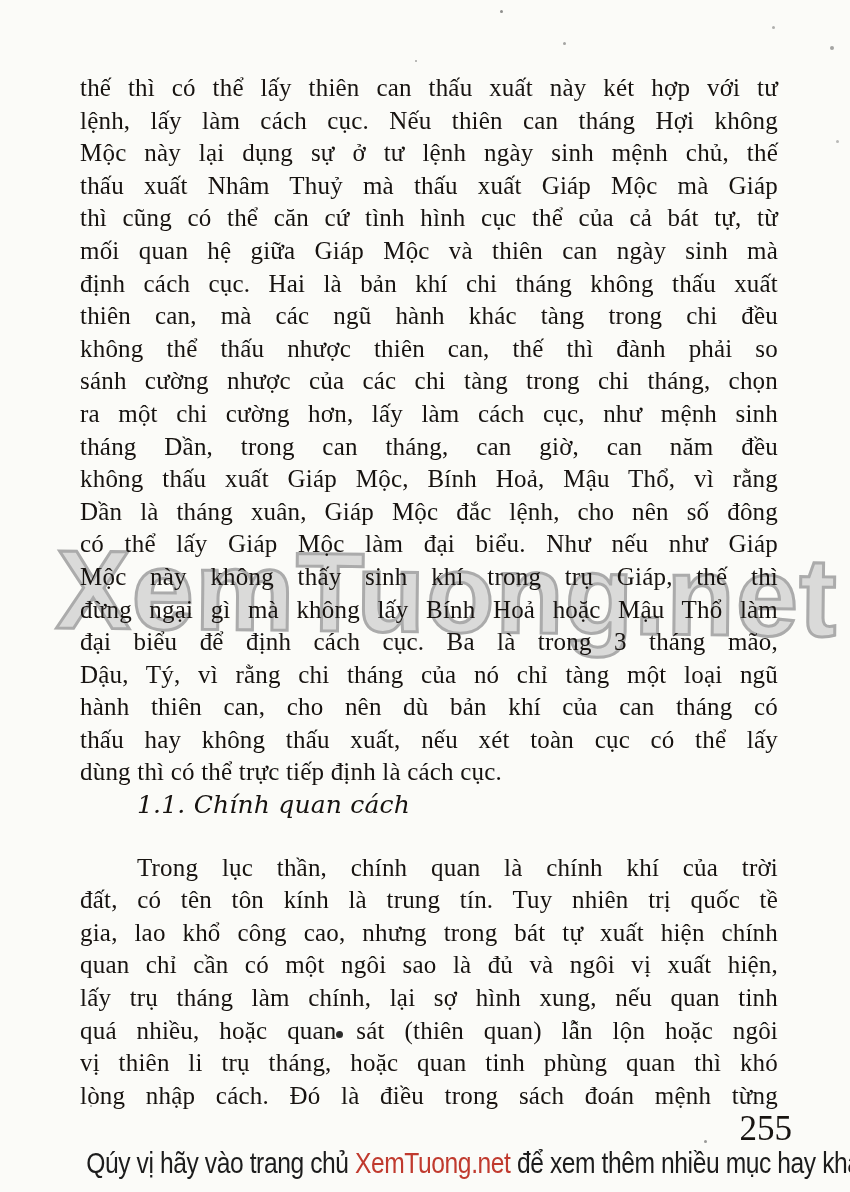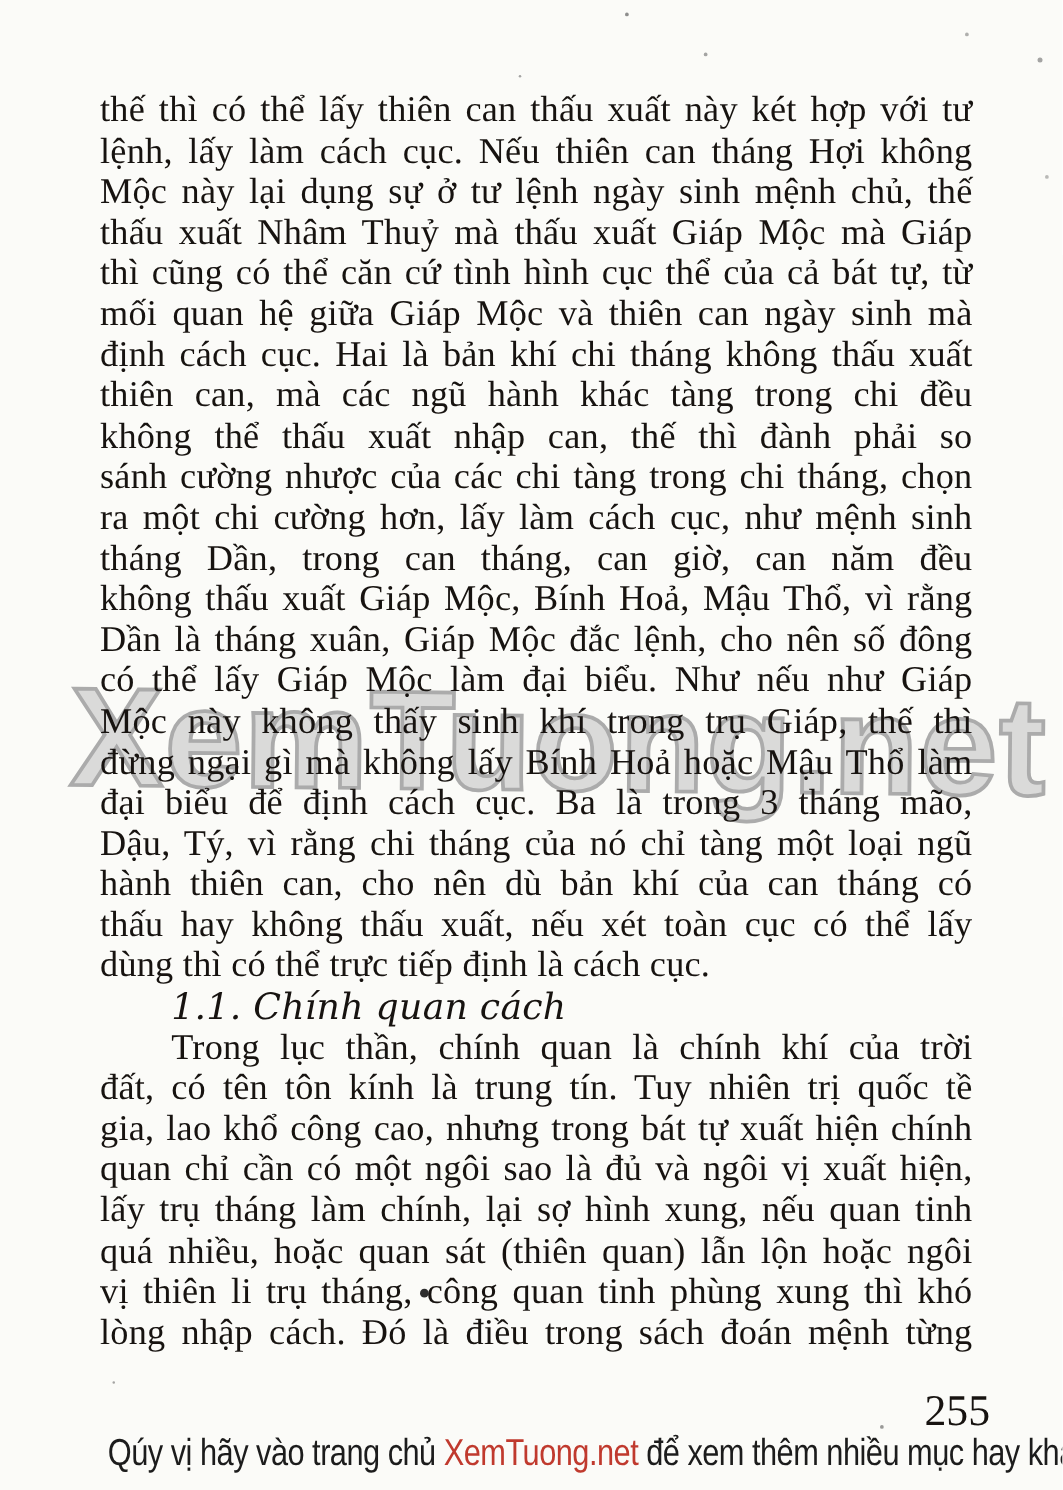--- a/index.html
+++ b/index.html
@@ -7,31 +7,31 @@
     position:relative;
     width:850px;height:1192px;
     background:var(--paper,#fbfbf8);
     overflow:hidden;
     font-family:"Liberation Serif", serif;
     color:var(--ink,#171310);
   }
   
   .text-block{
     position:absolute;left:80px;top:72px;width:698px;
-    font-size:29px;line-height:32.6px;
+    font-size:25px;line-height:32.6px;
     letter-spacing:.2px;
   }
   .line{
     text-align:justify;
     text-align-last:justify;
     -moz-text-align-last:justify;
     white-space:normal;
   }
   .line.left{text-align:center;text-align-last:left;}
-  .line.indent{padding-left:57px;}
+  .line.indent{padding-left:57px;margin-top:30px;}
   .line.heading{
     text-align:left;text-align-last:left;
     padding-left:57px;
     font-style:italic;
     font-family:"DejaVu Serif","Liberation Serif",serif;
   }
   
   .watermark{
     position:absolute;left:56px;top:538px;width:780px;
     z-index:0;
@@ -82,42 +82,42 @@
 
   <div class="text-block">
       <div class="line just">thế thì có thể lấy thiên can thấu xuất này két hợp với tư</div>
       <div class="line just">lệnh, lấy làm cách cục. Nếu thiên can tháng Hợi không</div>
       <div class="line just">Mộc này lại dụng sự ở tư lệnh ngày sinh mệnh chủ, thế</div>
       <div class="line just">thấu xuất Nhâm Thuỷ mà thấu xuất Giáp Mộc mà Giáp</div>
       <div class="line just">thì cũng có thể căn cứ tình hình cục thể của cả bát tự, từ</div>
       <div class="line just">mối quan hệ giữa Giáp Mộc và thiên can ngày sinh mà</div>
       <div class="line just">định cách cục. Hai là bản khí chi tháng không thấu xuất</div>
       <div class="line just">thiên can, mà các ngũ hành khác tàng trong chi đều</div>
-      <div class="line just">không thể thấu xuất nhập can, thế thì đành phải so</div>
+      <div class="line just">không thể thấu nhược thiên can, thế thì đành phải so</div>
       <div class="line just">sánh cường nhược của các chi tàng trong chi tháng, chọn</div>
       <div class="line just">ra một chi cường hơn, lấy làm cách cục, như mệnh sinh</div>
       <div class="line just">tháng Dần, trong can tháng, can giờ, can năm đều</div>
       <div class="line just">không thấu xuất Giáp Mộc, Bính Hoả, Mậu Thổ, vì rằng</div>
       <div class="line just">Dần là tháng xuân, Giáp Mộc đắc lệnh, cho nên số đông</div>
       <div class="line just">có thể lấy Giáp Mộc làm đại biểu. Như nếu như Giáp</div>
       <div class="line just">Mộc này không thấy sinh khí trong trụ Giáp, thế thì</div>
       <div class="line just">đừng ngại gì mà không lấy Bính Hoả hoặc Mậu Thổ làm</div>
       <div class="line just">đại biểu để định cách cục. Ba là trong 3 tháng mão,</div>
       <div class="line just">Dậu, Tý, vì rằng chi tháng của nó chỉ tàng một loại ngũ</div>
       <div class="line just">hành thiên can, cho nên dù bản khí của can tháng có</div>
       <div class="line just">thấu hay không thấu xuất, nếu xét toàn cục có thể lấy</div>
       <div class="line left">dùng thì có thể trực tiếp định là cách cục.</div>
       <div class="line heading">1.1. Chính quan cách</div>
       <div class="line indent just">Trong lục thần, chính quan là chính khí của trời</div>
       <div class="line just">đất, có tên tôn kính là trung tín. Tuy nhiên trị quốc tề</div>
       <div class="line just">gia, lao khổ công cao, nhưng trong bát tự xuất hiện chính</div>
       <div class="line just">quan chỉ cần có một ngôi sao là đủ và ngôi vị xuất hiện,</div>
       <div class="line just">lấy trụ tháng làm chính, lại sợ hình xung, nếu quan tinh</div>
       <div class="line just">quá nhiều, hoặc quan sát (thiên quan) lẫn lộn hoặc ngôi</div>
-      <div class="line just">vị thiên li trụ tháng, công quan tinh phùng xung thì khó</div>
+      <div class="line just">vị thiên li trụ tháng, hoặc quan tinh phùng quan thì khó</div>
       <div class="line just">lòng nhập cách. Đó là điều trong sách đoán mệnh từng</div>
     </div>
 
   <div class="page-number">255</div>
 
   <div class="footer">
     <span class="footer-inner"><span>Qúy vị hãy vào trang chủ </span><span class="footer-site">XemTuong.net</span><span> để xem thêm nhiều mục hay khác</span></span>
   </div>
 
   <div class="speck" style="left:500px;top:10px;width:3px;height:3px;opacity:.5;"></div>

